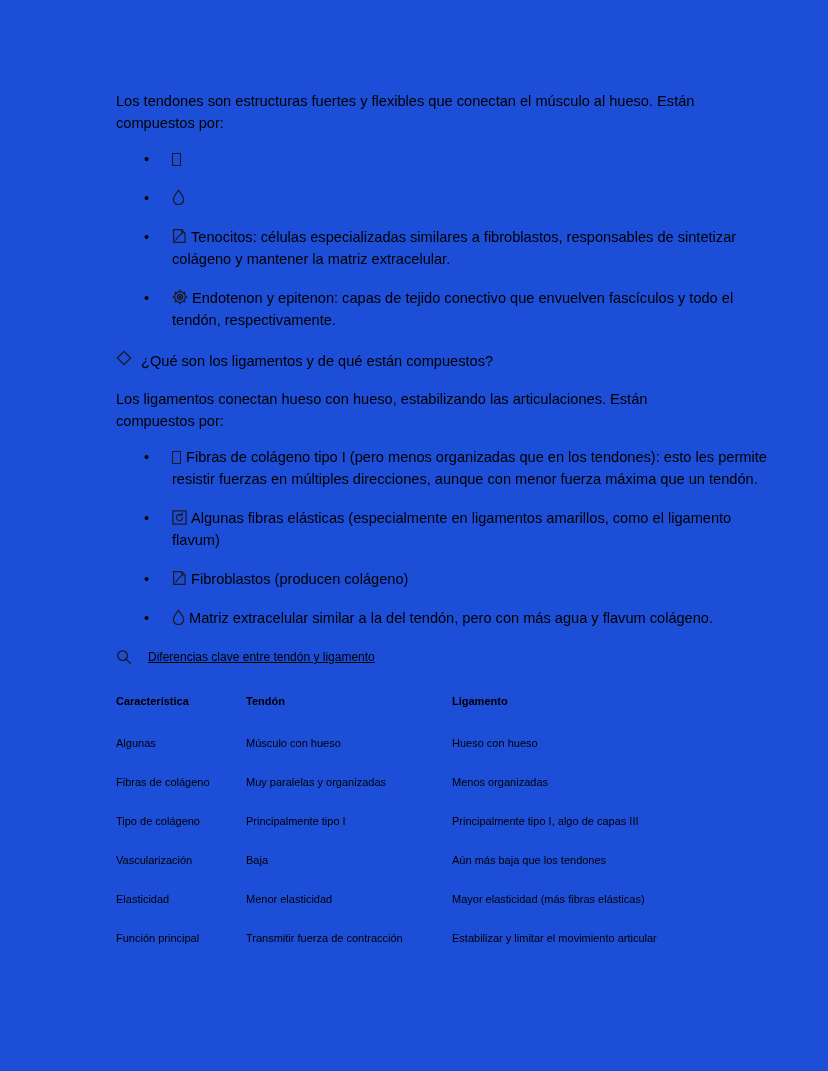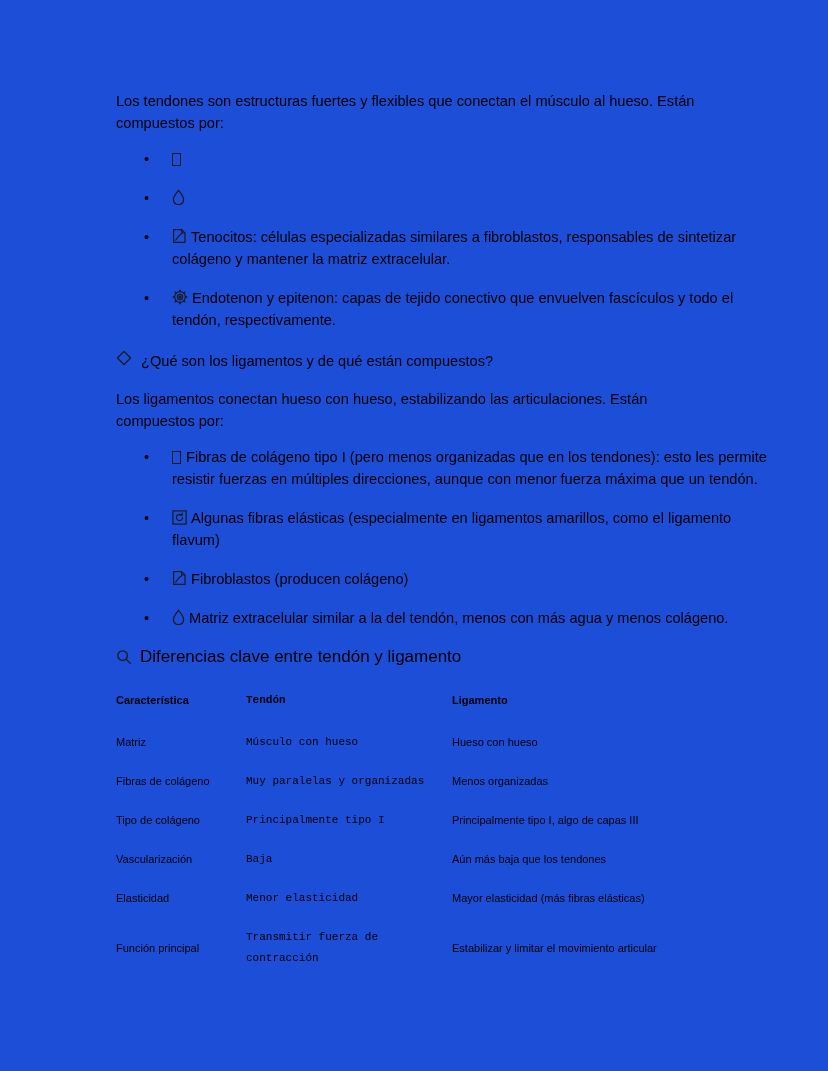--- a/index.html
+++ b/index.html
@@ -57,26 +57,27 @@
   .heading-q {
     font-size: 14.6px;
     line-height: 22px;
     margin: 6px 0 16px 0;
     display: flex;
     align-items: flex-end;
     gap: 9px;
   }
   .heading-q .dia { flex: 0 0 auto; margin-top: 2px; }
   .heading-s {
-    font-size: 17px;
+    font-size: 12px;
     line-height: 22px;
     margin: 12px 0 10px 0;
     display: flex;
     align-items: flex-start;
-    gap: 8px;
+    gap: 16px;
+    text-decoration: underline;
   }
   .heading-s .ic { flex: 0 0 auto; margin-top: 3px; }
   table.cmp {
     border-collapse: collapse;
     width: 604px;
     margin: 4px 0 12px 0;
     table-layout: fixed;
   }
   table.cmp th, table.cmp td {
     text-align: left;
@@ -85,21 +86,21 @@
     line-height: 21px;
     padding: 9px 10px 9px 0;
   }
   table.cmp th {
     font-weight: bold;
     padding-bottom: 12px;
   }
   table.cmp col.c1 { width: 130px; }
   table.cmp col.c2 { width: 206px; }
   table.cmp col.c3 { width: 268px; }
-  table.cmp td.c2, table.cmp th.c2 { padding-left: 0; font-family: Liberation Mono, monospace; }
+  table.cmp td.c2, table.cmp th.c2 { padding-left: 0; }
   .tofu {
     display: inline-block;
     width: 9px;
     height: 13px;
     border: 1.3px solid #1a1a1a;
     vertical-align: -2px;
     margin-right: 5px;
     box-sizing: border-box;
   }
 </style>
@@ -178,21 +179,21 @@
       <span class="gi"><svg width="15" height="16" viewBox="0 0 15 16">
             <path d="M1.6 1.6 H9.6 L13 5 V14.4 H1.6 Z" fill="none" stroke="#1a1a1a" stroke-width="1.2" stroke-linejoin="round"></path>
             <path d="M9.6 1.6 L9.6 5 H13" fill="none" stroke="#1a1a1a" stroke-width="1.2" stroke-linejoin="round"></path>
             <path d="M3.4 12.6 C5.4 9.6 7.4 6.6 10.4 5.6" fill="none" stroke="#1a1a1a" stroke-width="1.1"></path>
           </svg></span><span>Fibroblastos (producen colágeno)</span>
     </li>
     <li>
       <span class="dot">•</span>
       <span class="gi"><svg width="13" height="16" viewBox="0 0 13 16">
             <path d="M6.5 1.3 C6.5 1.3 1.4 7.4 1.4 10.6 a5.1 5.1 0 0 0 10.2 0 C11.6 7.4 6.5 1.3 6.5 1.3 Z" fill="none" stroke="#1a1a1a" stroke-width="1.2"></path>
-          </svg></span><span>Matriz extracelular similar a la del tendón, menos con más agua y menos colágeno.</span>
+          </svg></span><span>Matriz extracelular similar a la del tendón, pero con más agua y flavum colágeno.</span>
     </li>
   </ul>
 
   <div class="heading-s">
     <span class="ic"><svg width="16" height="16" viewBox="0 0 16 16">
           <circle cx="6.6" cy="6.6" r="4.8" fill="none" stroke="#1a1a1a" stroke-width="1.3"></circle>
           <line x1="10.2" y1="10.2" x2="14.4" y2="14.4" stroke="#1a1a1a" stroke-width="1.3" stroke-linecap="round"></line>
         </svg></span>
     <span>Diferencias clave entre tendón y ligamento</span>
   </div>
@@ -205,21 +206,21 @@
       </colgroup>
     <thead>
       <tr>
         <th class="c1">Característica</th>
         <th class="c2">Tendón</th>
         <th class="c3">Ligamento</th>
       </tr>
     </thead>
     <tbody>
       <tr>
-        <td class="c1">Matriz</td>
+        <td class="c1">Algunas</td>
         <td class="c2">Músculo con hueso</td>
         <td class="c3">Hueso con hueso</td>
       </tr>
       <tr>
         <td class="c1">Fibras de colágeno</td>
         <td class="c2">Muy paralelas y organizadas</td>
         <td class="c3">Menos organizadas</td>
       </tr>
       <tr>
         <td class="c1">Tipo de colágeno</td>

